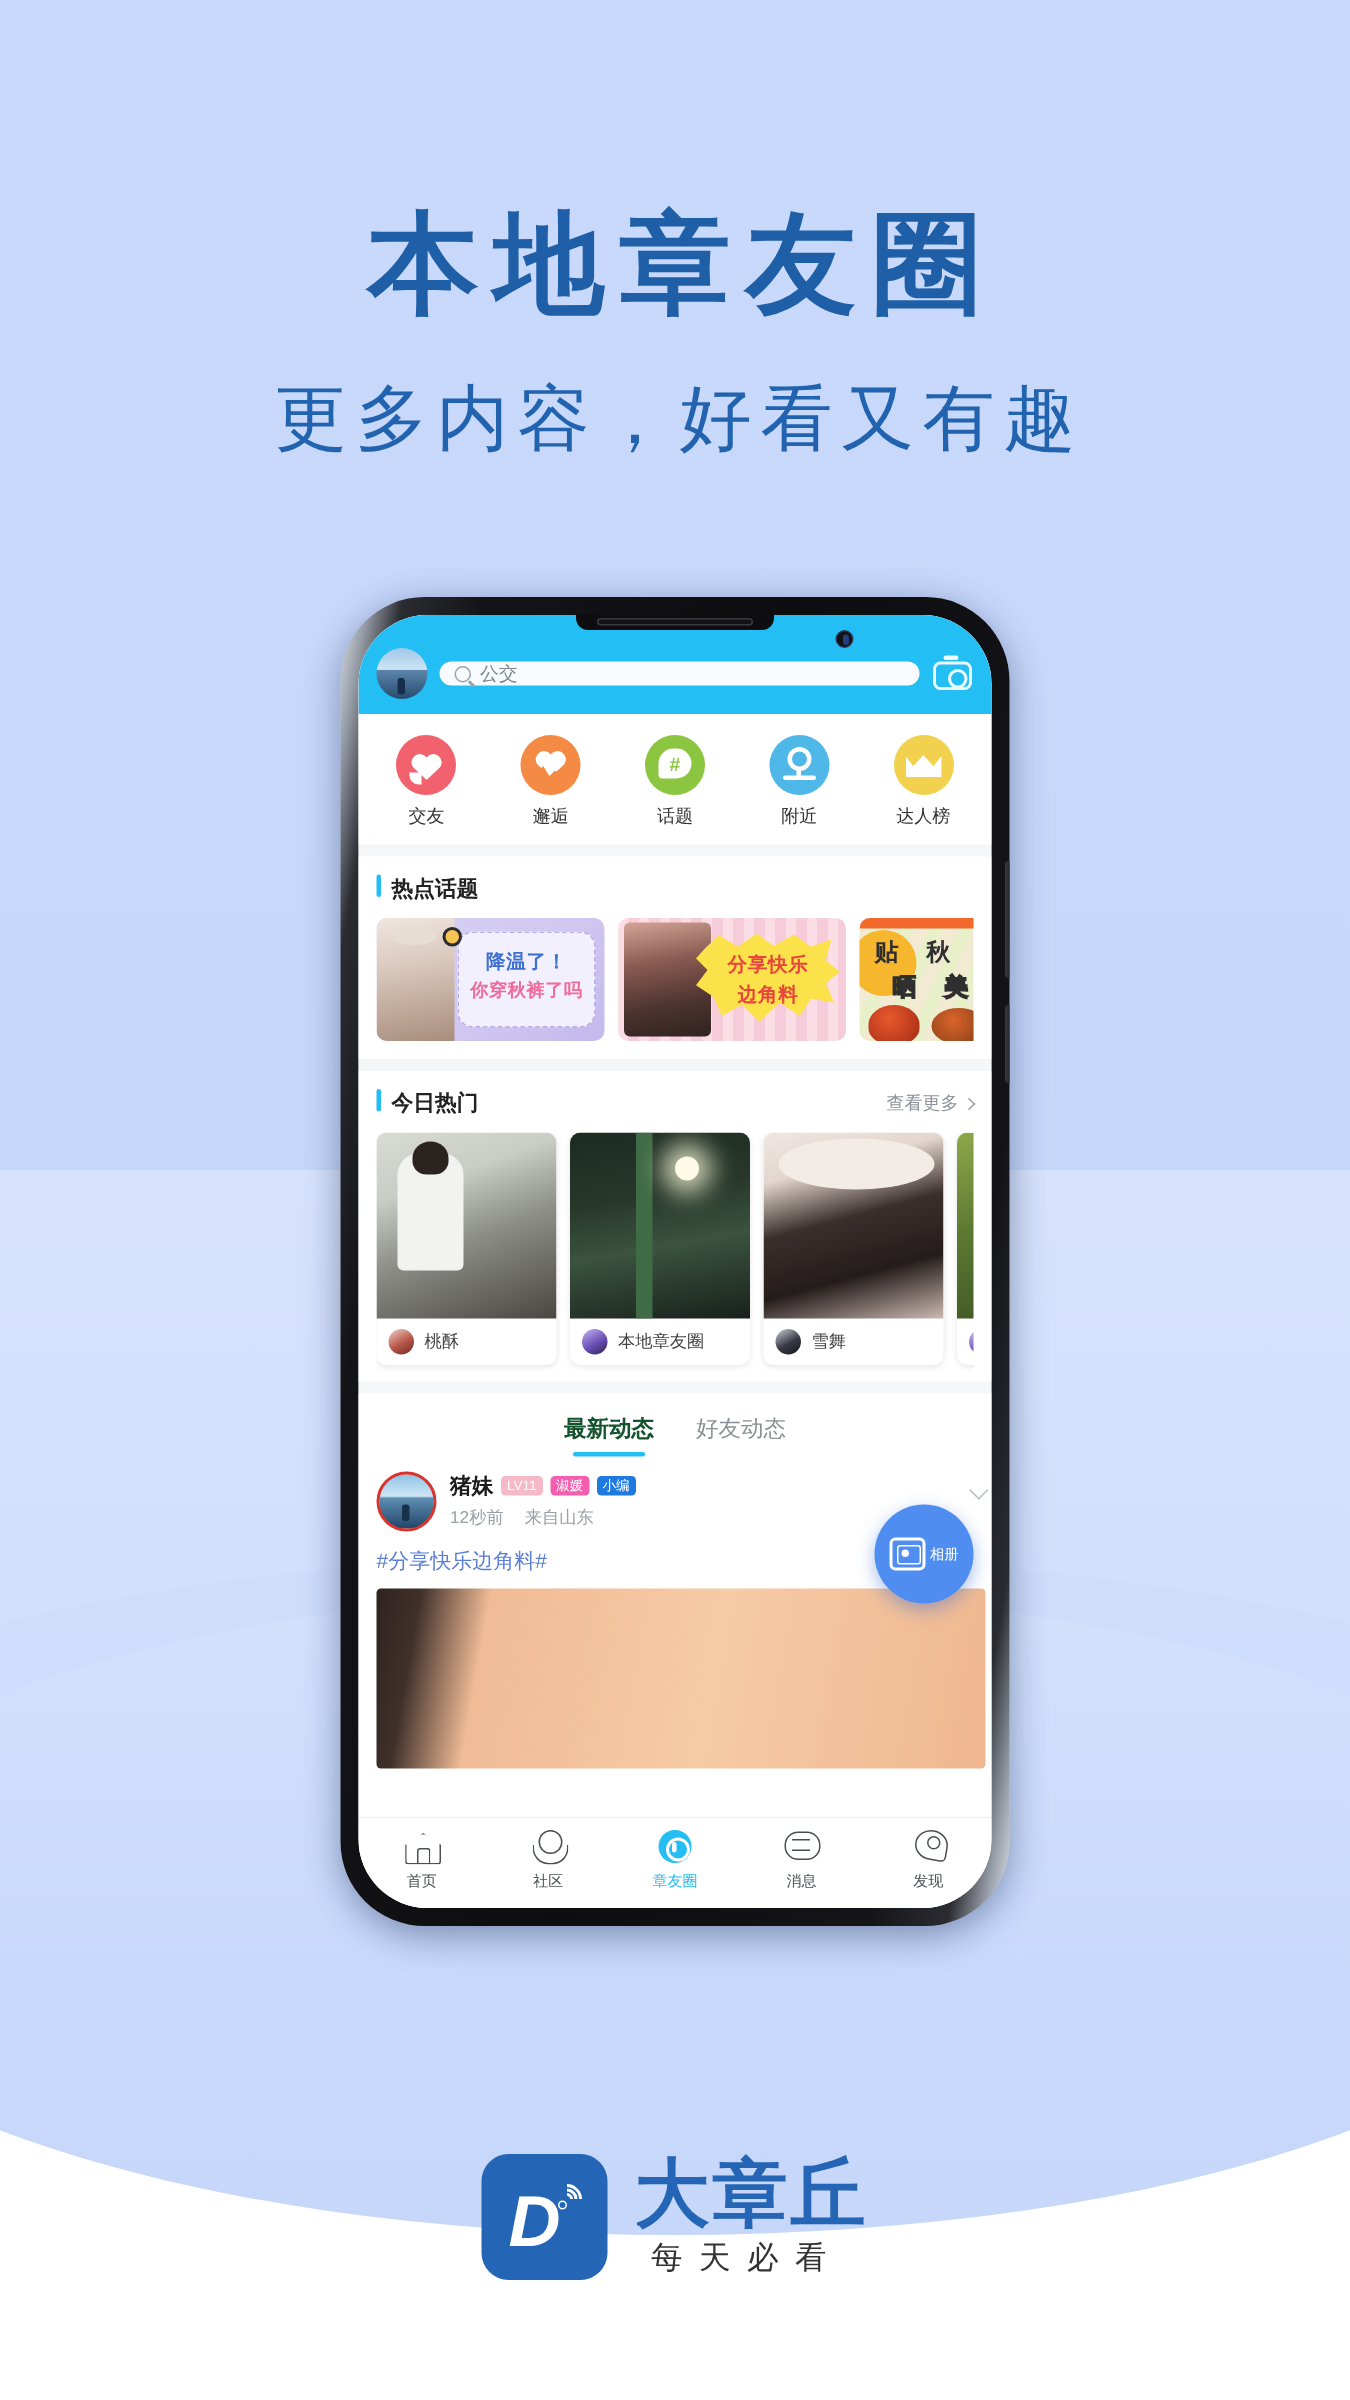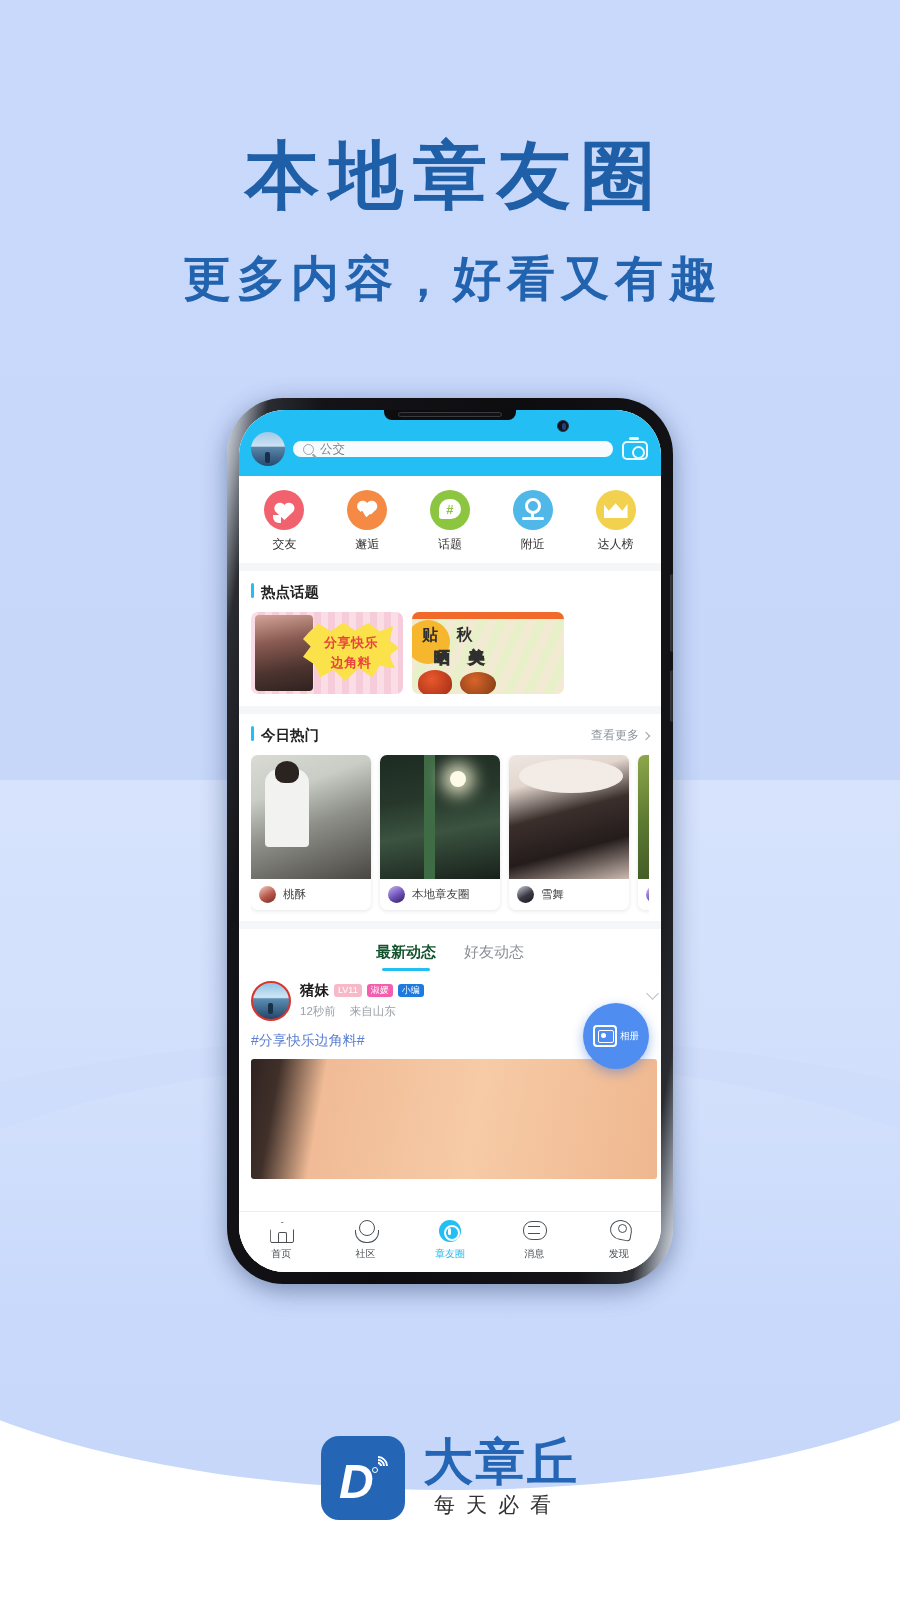--- a/index.html
+++ b/index.html
@@ -37,21 +37,21 @@
   }
 
   
   .headline-wrap { position:absolute; left:0; top:130px; width:900px; text-align:center; }
   .headline {
     font-size:74px; font-weight:bold; color:#1F5FA8;
     letter-spacing:10px; line-height:1.25; text-indent:10px;
   }
   .subheadline {
     margin-top:24px; font-size:48px; color:#2163AE;
-    letter-spacing:6px; text-indent:6px; font-weight:700;
+    letter-spacing:6px; text-indent:6px; font-weight:400;
   }
 
   
   #phone {
     position:absolute; left:227px; top:398px; width:446px; height:890px;
   }
   .phone-shadow {
     position:absolute; left:6px; top:10px; width:434px; height:880px;
     border-radius:56px; background:rgba(90,110,160,.28); filter:blur(14px);
   }
@@ -395,20 +395,28 @@
         </div>
 
         <div class="sect">
           <div class="sect-head">
             <div class="sect-title">
               <span class="sect-bar"></span>
               <span>热点话题</span>
             </div>
           </div>
           <div class="topic-row">
+            <div class="topic-card tc1">
+              <span class="tc1-girl"></span>
+              <span class="tc1-hat"></span>
+              <span class="tc1-panel"></span>
+              <span class="tc1-emo"></span>
+              <span class="tc1-l1">降温了！</span>
+              <span class="tc1-l2">你穿秋裤了吗</span>
+            </div>
             <div class="topic-card tc2">
               <span class="tc2-girl"></span>
               <span class="tc2-burst"></span>
               <span class="tc2-t1">分享快乐</span>
               <span class="tc2-t2">边角料</span>
             </div>
             <div class="topic-card tc3">
               <span class="tc3-top"></span>
               <span class="tc3-sun"></span>
               <span class="tc3-t1">贴 秋</span>

